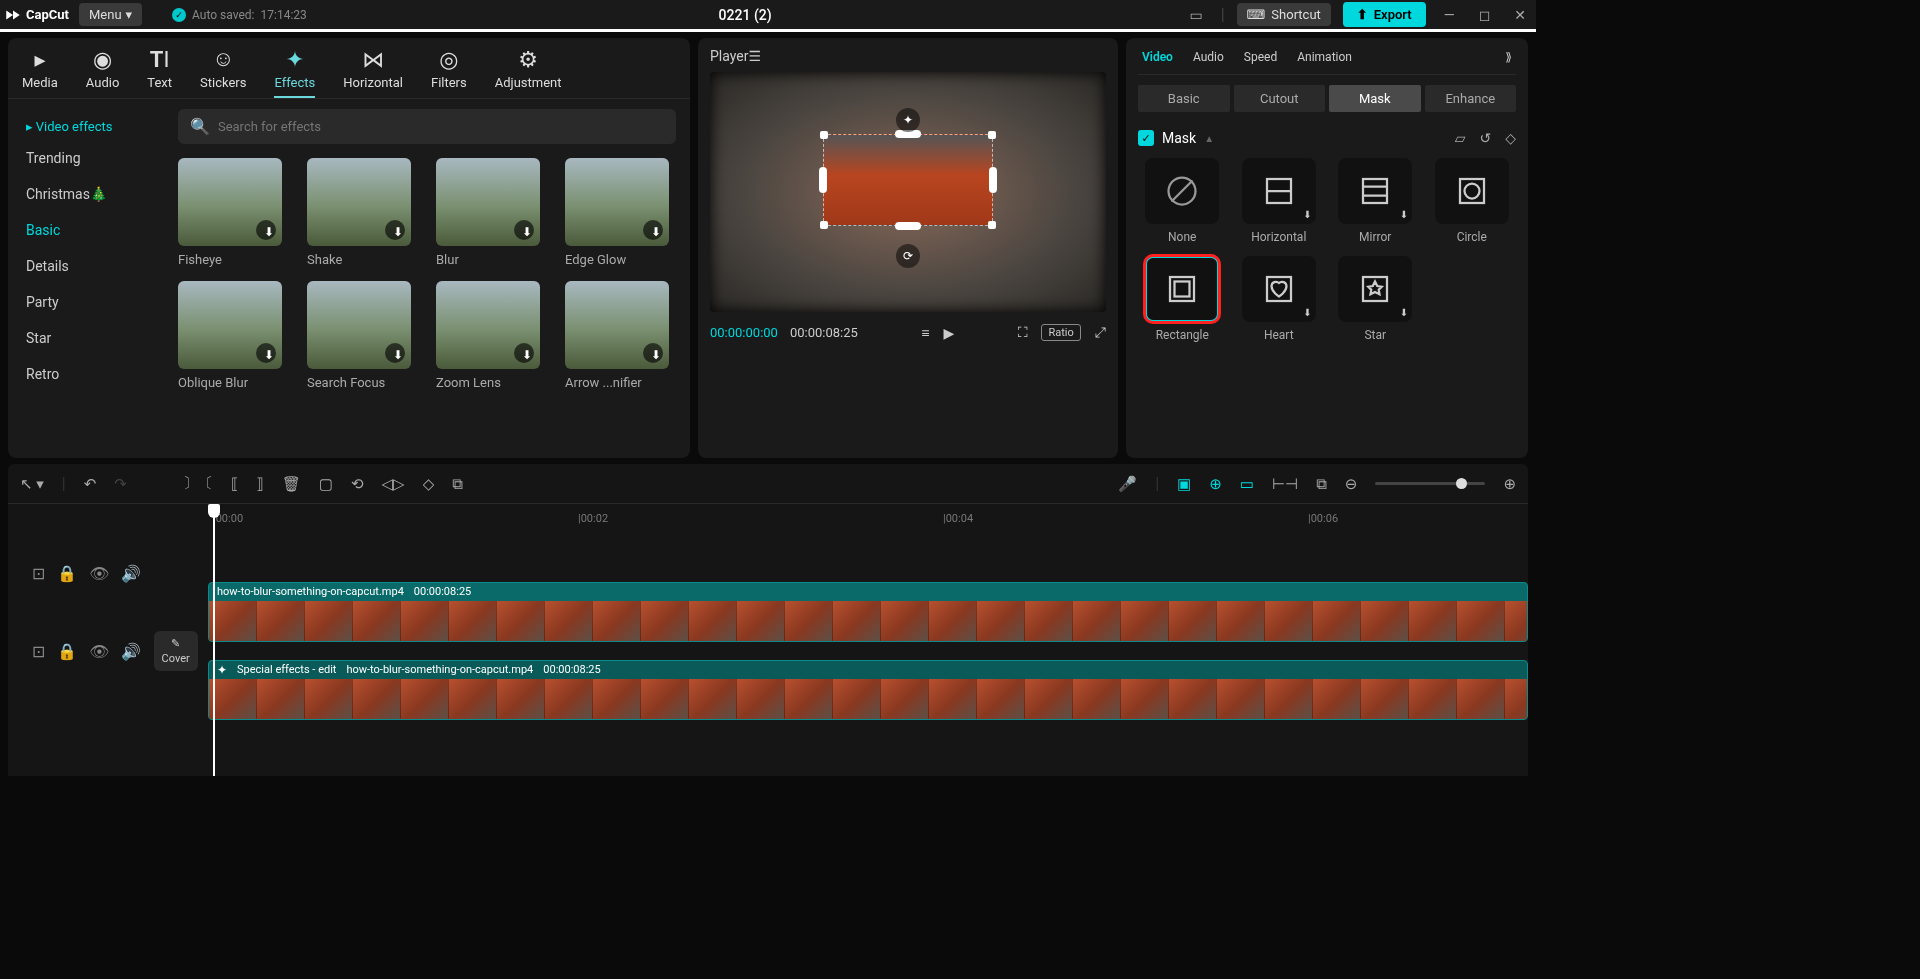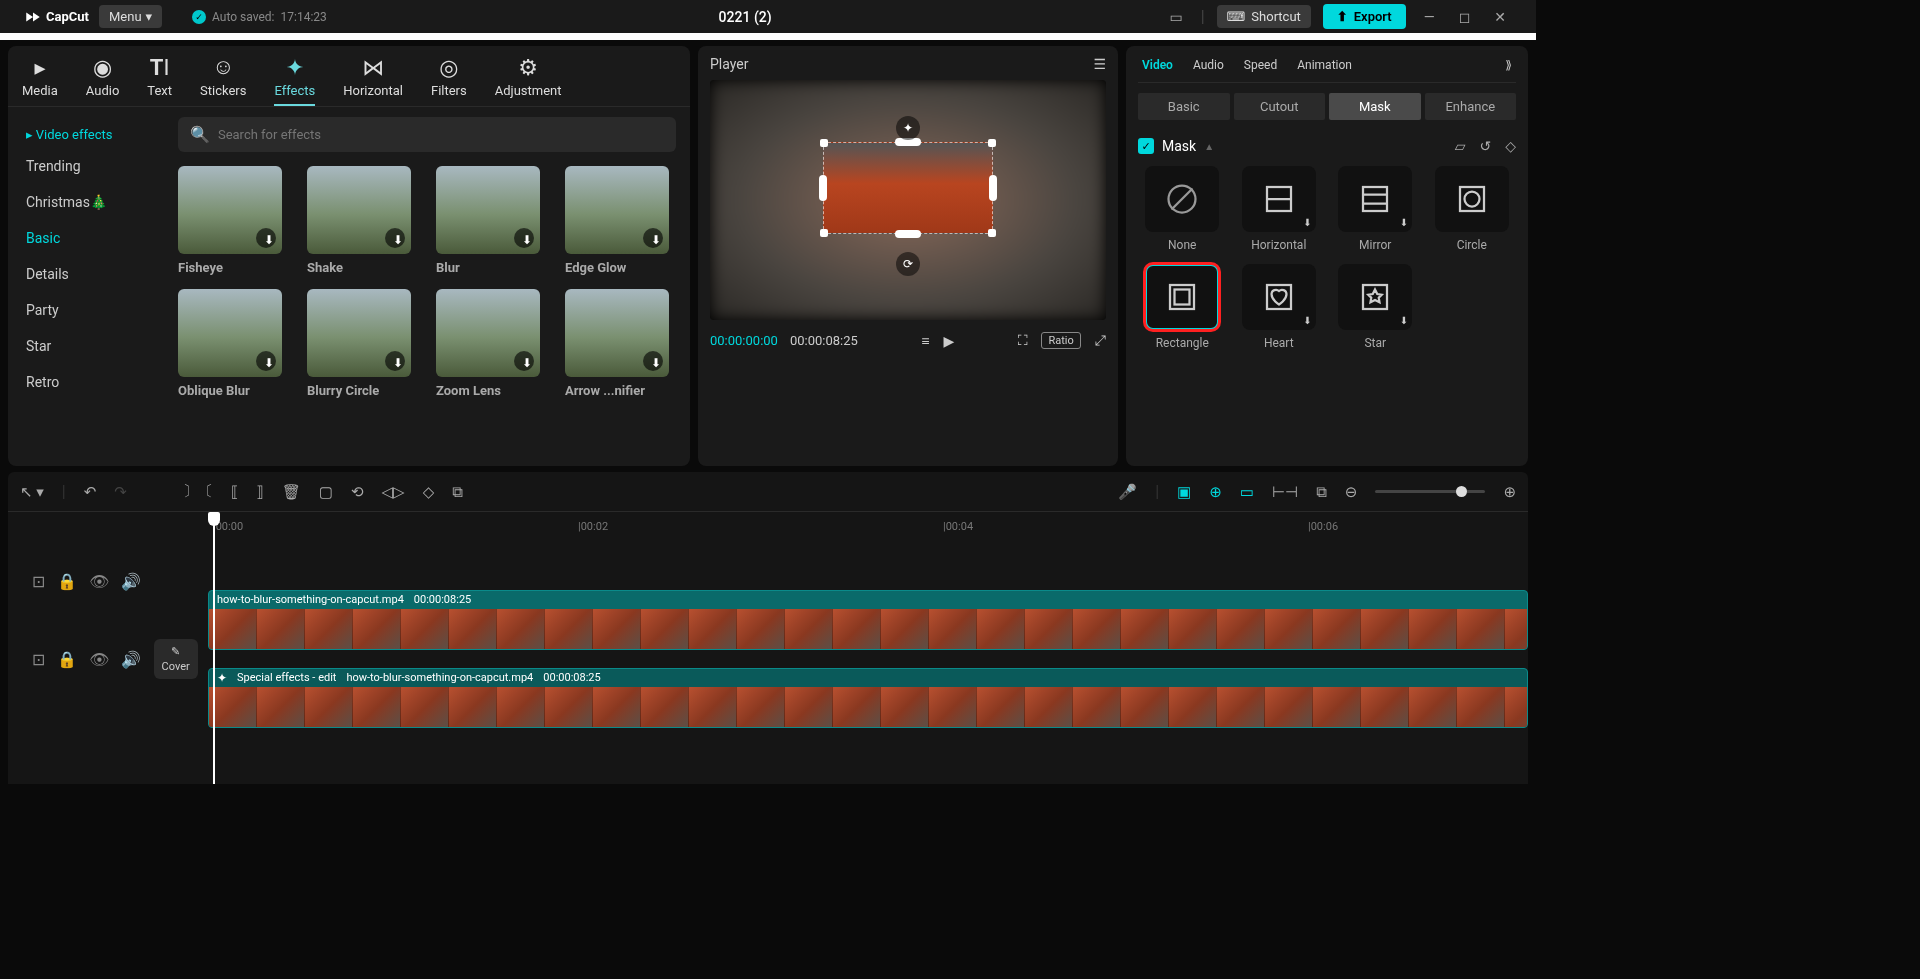--- a/index.html
+++ b/index.html
@@ -1,19 +1,19 @@
 <!DOCTYPE html>
 <html><head>
 <meta charset="utf-8">
 <style>
 * { box-sizing: border-box; margin: 0; padding: 0; font-family: -apple-system, BlinkMacSystemFont, "Segoe UI", Roboto, sans-serif; }
 body { background: #0a0a0a; color: #e0e0e0; width: 1536px; height: 784px; overflow: hidden; }
 
 
-.topbar { height: 40px; background: #1a1a1a; display: flex; align-items: center; padding: 0 24px; gap: 10px; border-bottom: 7px solid #ffffff; }
+.topbar { height: 32px; background: #1a1a1a; display: flex; align-items: center; padding: 0 4px; gap: 10px; border-bottom: 3px solid #ffffff; }
 .logo { display: flex; align-items: center; gap: 4px; font-weight: bold; font-size: 13px; color: #fff; }
 .menu-btn { background: #3a3a3a; color: #ddd; padding: 4px 10px; border-radius: 4px; font-size: 13px; display: flex; align-items: center; gap: 4px; cursor: pointer; }
 .autosave { display: flex; align-items: center; gap: 6px; color: #888; font-size: 12px; margin-left: 20px; }
 .autosave-check { width: 14px; height: 14px; border-radius: 50%; background: #00c8cc; display: flex; align-items: center; justify-content: center; font-size: 9px; color: #000; }
 .project-title { flex: 1; text-align: center; color: #fff; font-size: 14px; font-weight: 500; }
 .top-right { display: flex; align-items: center; gap: 12px; }
 .shortcut-btn { background: #3a3a3a; padding: 4px 10px; border-radius: 4px; font-size: 13px; display: flex; align-items: center; gap: 6px; cursor: pointer; color: #ddd; }
 .export-btn { background: #00d8dd; color: #000; padding: 5px 14px; border-radius: 4px; font-size: 13px; font-weight: 600; display: flex; align-items: center; gap: 6px; cursor: pointer; }
 .window-ctrl { color: #aaa; font-size: 14px; cursor: pointer; padding: 0 6px; }
 
@@ -32,25 +32,25 @@
 .sidebar-item.active { color: #00d8dd; }
 .sidebar-item.header { color: #00d8dd; font-size: 13px; padding-bottom: 6px; }
 .effects-main { flex: 1; padding: 10px 14px; display: flex; flex-direction: column; }
 .search-box { background: #2a2a2a; border-radius: 6px; padding: 8px 12px; display: flex; align-items: center; gap: 8px; margin-bottom: 14px; }
 .search-box input { background: none; border: none; color: #ccc; font-size: 13px; width: 100%; outline: none; }
 .effects-grid { display: grid; grid-template-columns: repeat(4, 1fr); gap: 14px 18px; overflow-y: auto; }
 .effect-item { cursor: pointer; }
 .effect-thumb { width: 104px; height: 88px; border-radius: 6px; background: linear-gradient(180deg, #a8b8c0 0%, #7a9070 55%, #4a5a3a 100%); position: relative; overflow: hidden; }
 .effect-thumb::after { content: ''; position: absolute; bottom: 6px; right: 6px; width: 20px; height: 20px; border-radius: 50%; background: rgba(0,0,0,0.6); }
 .dl-icon { position: absolute; bottom: 7px; right: 8px; color: #fff; font-size: 12px; z-index: 2; }
-.effect-label { color: #aaa; font-size: 13px; margin-top: 6px; font-weight: bold; }
+.effect-label { color: #aaa; font-size: 13px; margin-top: 6px; }
 
 
 .player-panel { width: 420px; background: #1a1a1a; border-radius: 8px; display: flex; flex-direction: column; padding: 10px 12px; }
-.player-header { display: flex; justify-content: space-between; align-items: center; padding-bottom: 8px; color: #ccc; font-size: 14px; }
+.player-header { display: flex; align-items: center; padding-bottom: 8px; color: #ccc; font-size: 14px; }
 .player-viewport { flex: 1; background: #000; border-radius: 4px; position: relative; overflow: hidden; height: 240px; max-height: 240px; }
 .video-bg { position: absolute; inset: 0; background: radial-gradient(ellipse at center, #8a6a5a 0%, #4a4540 60%, #2a2825 100%); filter: blur(8px); }
 .car-clear { position: absolute; left: 50%; top: 45%; transform: translate(-50%,-50%); width: 170px; height: 92px; background: linear-gradient(180deg, #555 0%, #b84520 45%, #a03818 100%); border: 1px dashed rgba(255,255,255,0.6); }
 .mask-handle { position: absolute; width: 8px; height: 8px; background: #fff; border-radius: 2px; }
 .mask-bar { position: absolute; background: #fff; border-radius: 4px; }
 .rot-handle { position: absolute; left: 50%; transform: translateX(-50%); width: 24px; height: 24px; border-radius: 50%; background: rgba(0,0,0,0.5); color: #fff; display: flex; align-items: center; justify-content: center; font-size: 12px; }
 .player-controls { display: flex; align-items: center; justify-content: space-between; padding-top: 12px; gap: 40px; }
 .time-display { display: flex; gap: 12px; font-family: monospace; font-size: 13px; }
 .time-current { color: #00d8dd; }
 .time-total { color: #ccc; }
@@ -221,21 +221,21 @@
             <div class="effect-item">
               <div class="effect-thumb">
                 <span class="dl-icon">⬇</span>
               </div>
               <div class="effect-label">Oblique Blur</div>
             </div>
             <div class="effect-item">
               <div class="effect-thumb">
                 <span class="dl-icon">⬇</span>
               </div>
-              <div class="effect-label">Blurry Circle</div>
+              <div class="effect-label">Search Focus</div>
             </div>
             <div class="effect-item">
               <div class="effect-thumb">
                 <span class="dl-icon">⬇</span>
               </div>
               <div class="effect-label">Zoom Lens</div>
             </div>
             <div class="effect-item">
               <div class="effect-thumb">
                 <span class="dl-icon">⬇</span>

